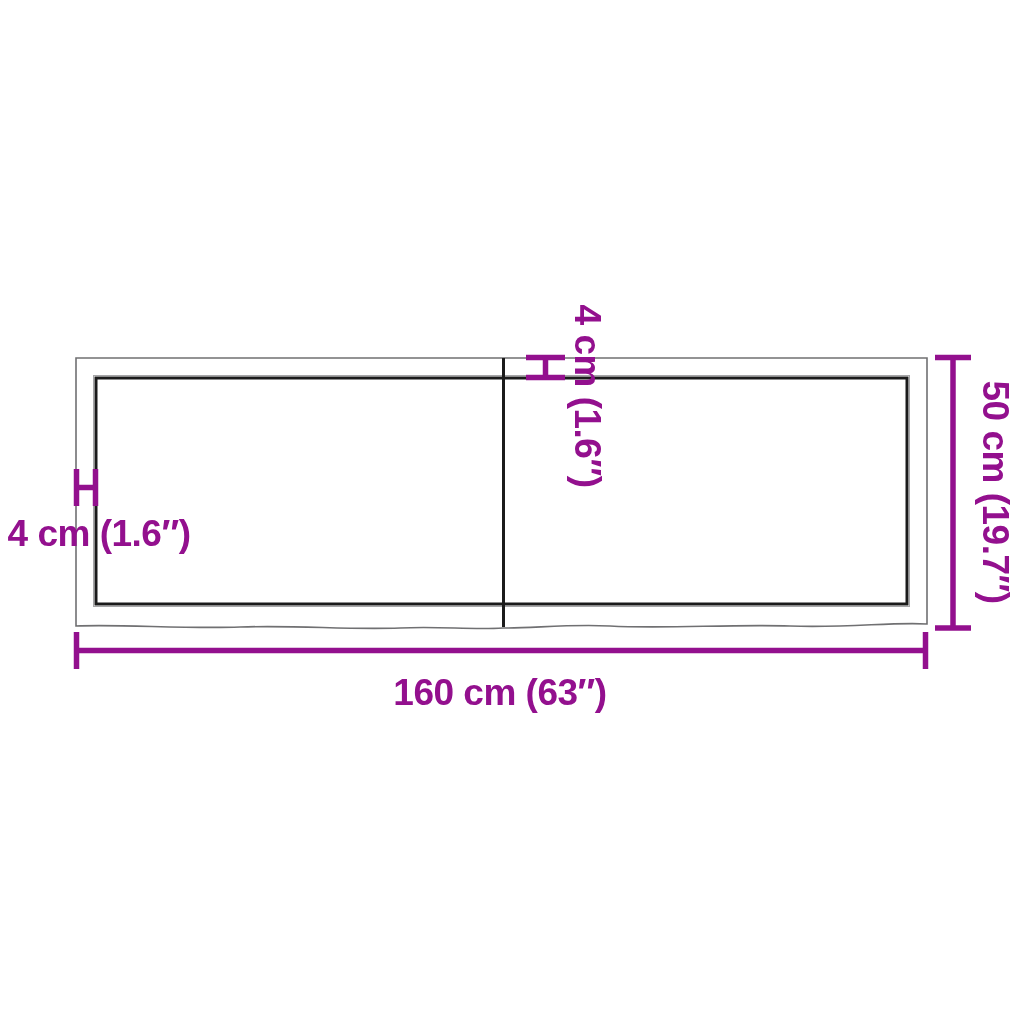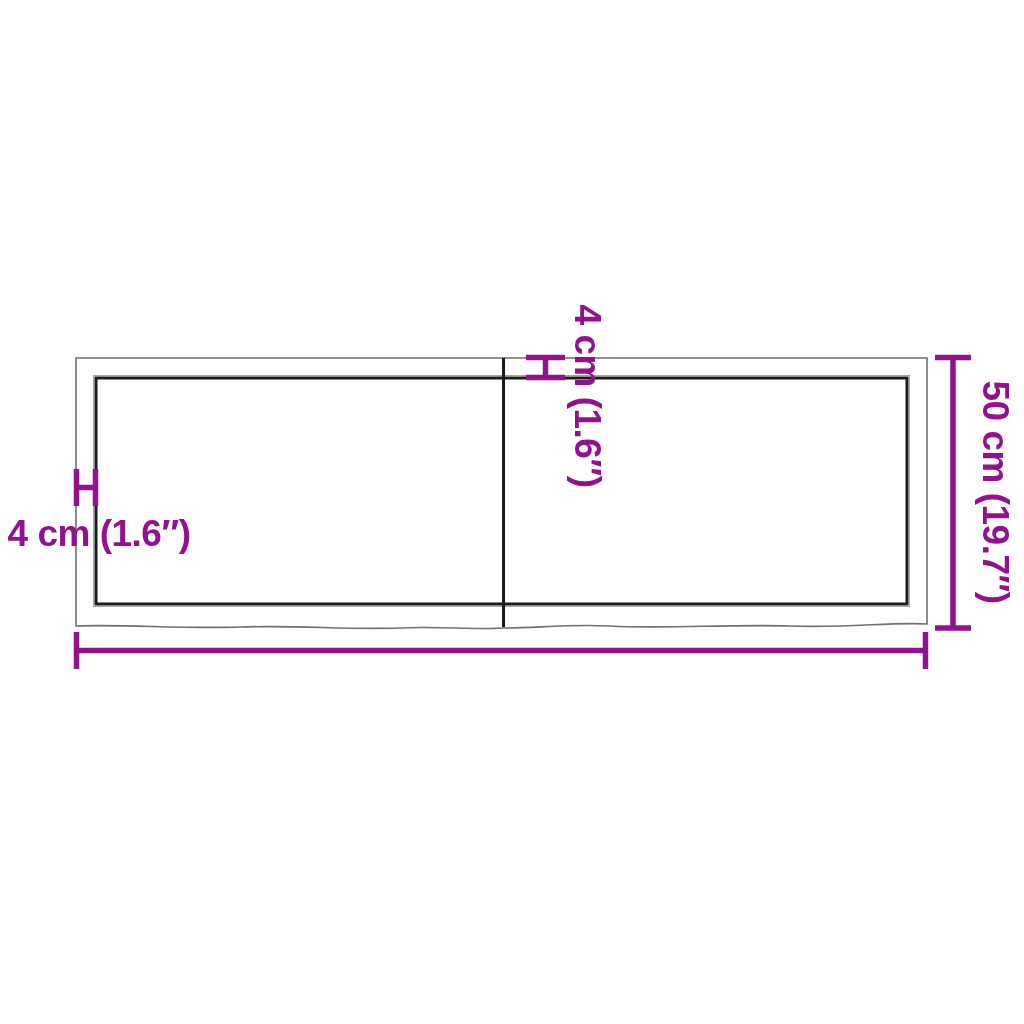--- a/index.html
+++ b/index.html
@@ -77,20 +77,21 @@
       <line x1="74" y1="487.5" x2="98" y2="487.5"></line>
     </g>
 
     <g stroke="#93108E" stroke-width="5.5">
       <line x1="526" y1="357.5" x2="565" y2="357.5"></line>
       <line x1="526" y1="377.5" x2="565" y2="377.5"></line>
       <line x1="545.5" y1="355" x2="545.5" y2="380"></line>
     </g>
   </svg>
 
+  <div class="dim-label center" style="left:500px; top:692px;">160 cm (63″)</div>
 
   <div class="dim-label rot90" style="left:995px; top:492px;">50 cm (19.7″)</div>
 
   <div class="dim-label center" style="left:99px; top:533px;">4 cm (1.6″)</div>
 
   <div class="dim-label rot90" style="left:587px; top:396px;">4 cm (1.6″)</div>
 
 </div>
 
 </body></html>

